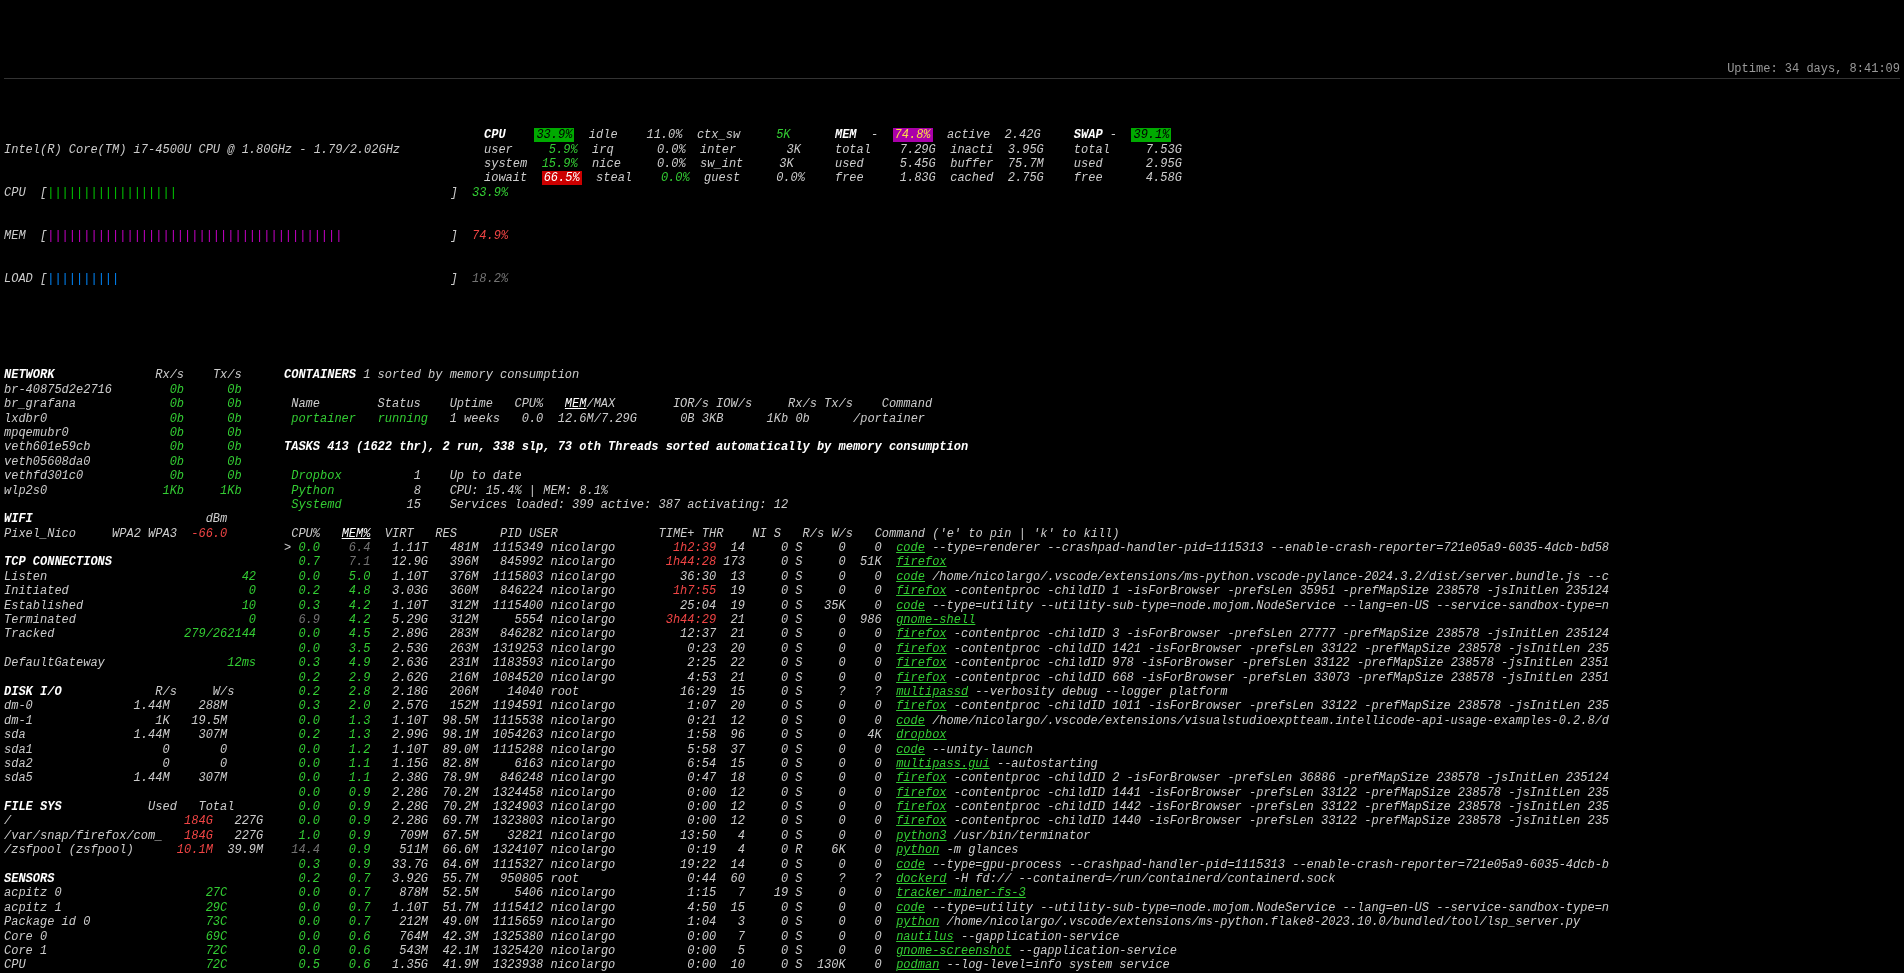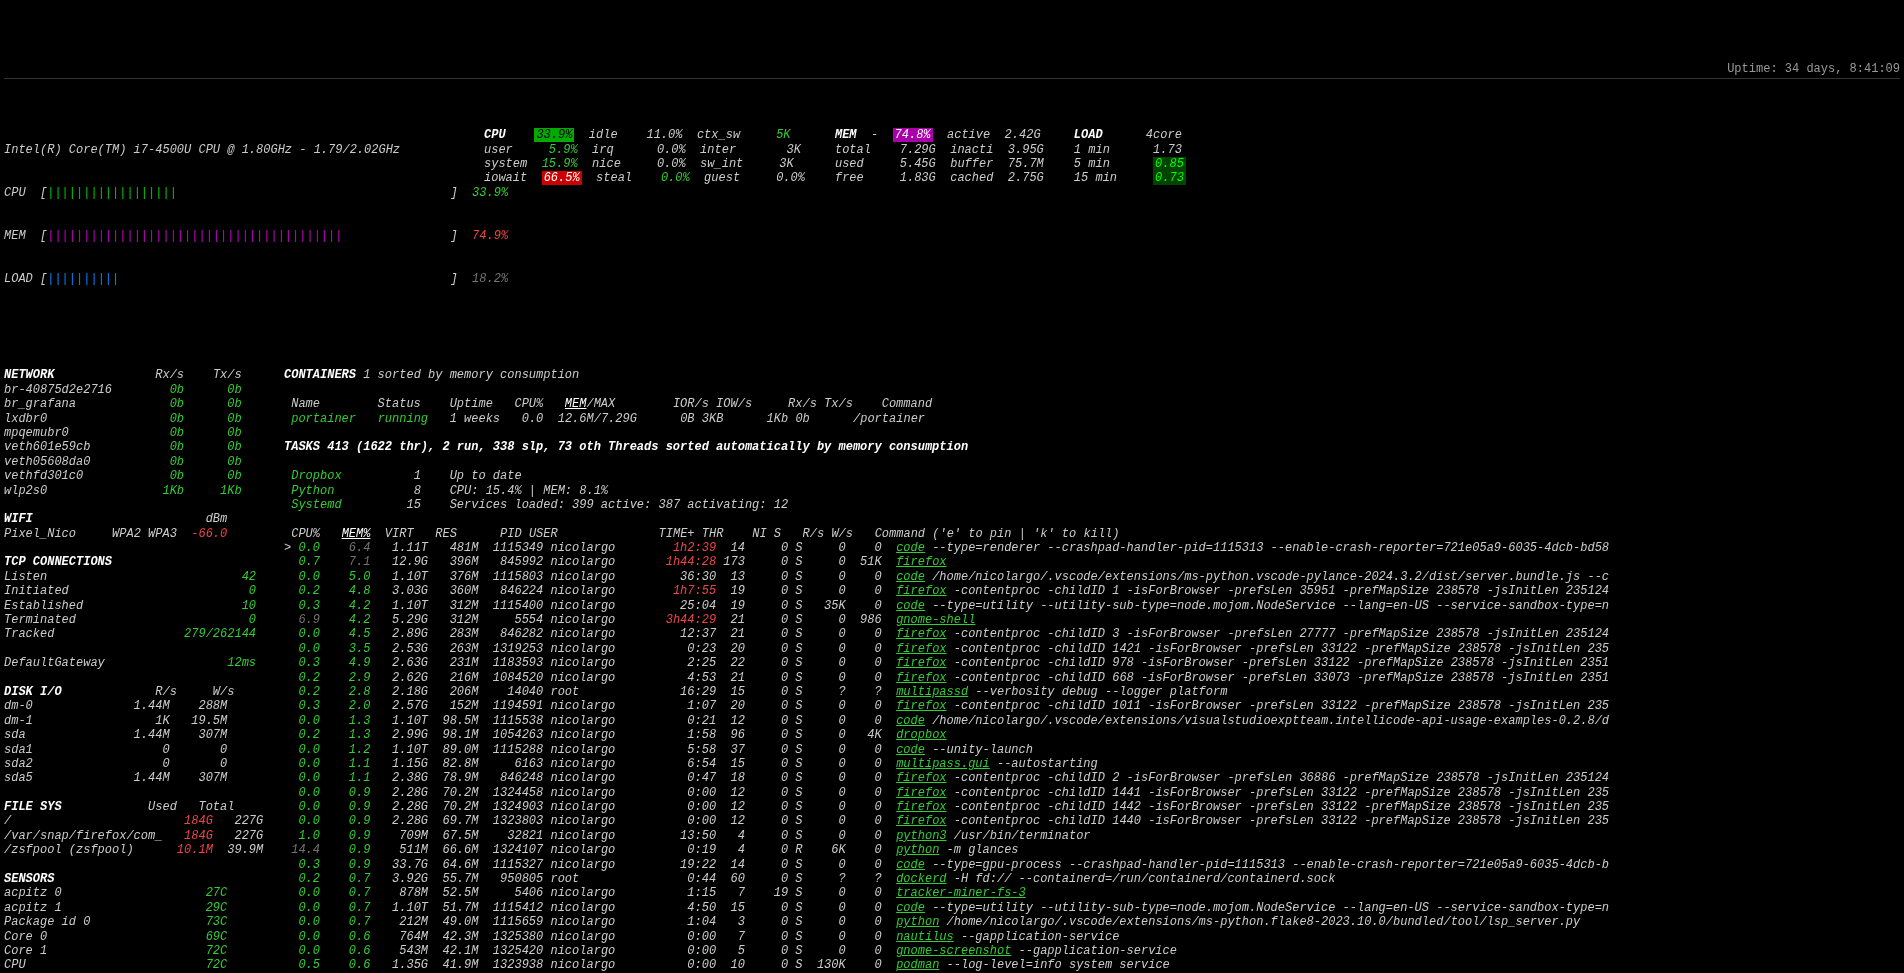--- a/index.html
+++ b/index.html
@@ -12,21 +12,21 @@
   white-space: pre;
   line-height: 1.2;
 }
 .white { color: #fff; }
 .grey { color: #999; }
 .green { color: #3c3; }
 .blue { color: #737373; }
 .magenta { color: #ef4444; }
 .bg-green { background: #0a0; color: #000; padding: 0 2px; }
 .bg-red { background: #c00; color: #fff; padding: 0 2px; }
-.bg-mag { background: #a0a; color: #ffffff; padding: 0 2px; }
+.bg-mag { background: #a0a; color: #fde047; padding: 0 2px; }
 .bg-dgreen { background: #040; color: #0f0; padding: 0 2px; }
 .section-title { font-weight: bold; color: #fff; }
 .underline { text-decoration: underline; }
 .header-row { border-bottom: 1px solid #333; padding-bottom: 2px; margin-bottom: 2px; }
 .flex { display: flex; }
 .col { display: inline-block; vertical-align: top; font-style: italic; }
 .bar { display: inline-block; letter-spacing: 0; }
 .bar-g { color: #0c0; }
 .bar-m { color: #c0c; }
 .bar-b { color: #08f; }
@@ -53,24 +53,24 @@
 <span>system</span>  <span class="green">15.9%</span>  <span>nice</span>     <span>0.0%</span>  <span>sw_int</span>     <span>3K</span>
 <span>iowait</span>  <span class="bg-red">66.5%</span>  <span>steal</span>    <span class="green">0.0%</span>  <span>guest</span>     <span>0.0%</span>
   </div>
   <div class="col">
 <span class="section-title">MEM</span>  -  <span class="bg-mag">74.8%</span>  <span>active</span>  <span>2.42G</span>
 <span>total</span>    <span>7.29G</span>  <span>inacti</span>  <span>3.95G</span>
 <span>used</span>     <span>5.45G</span>  <span>buffer</span>  <span>75.7M</span>
 <span>free</span>     <span>1.83G</span>  <span>cached</span>  <span>2.75G</span>
   </div>
   <div class="col">
-<span class="section-title">LOAD</span>      <span>4core</span>
-<span>1 min</span>      <span>1.73</span>
-<span>5 min</span>      <span class="bg-dgreen">0.85</span>
-<span>15 min</span>     <span class="bg-dgreen">0.73</span>
+<span class="section-title">SWAP</span> -  <span class="bg-green">39.1%</span>
+<span>total</span>     <span>7.53G</span>
+<span>used</span>      <span>2.95G</span>
+<span>free</span>      <span>4.58G</span>
   </div>
 </div>
 
 <div class="flex" style="gap:20px; margin-top:10px;">
   <div class="col" style="width:260px">
 <span class="section-title">NETWORK</span>              <span>Rx/s</span>    <span>Tx/s</span>
 <span id="net-rows"><span>br-40875d2e2716    <span class="green">    0b</span>  <span class="green">    0b</span></span>
 <span>br_grafana         <span class="green">    0b</span>  <span class="green">    0b</span></span>
 <span>lxdbr0             <span class="green">    0b</span>  <span class="green">    0b</span></span>
 <span>mpqemubr0          <span class="green">    0b</span>  <span class="green">    0b</span></span>

